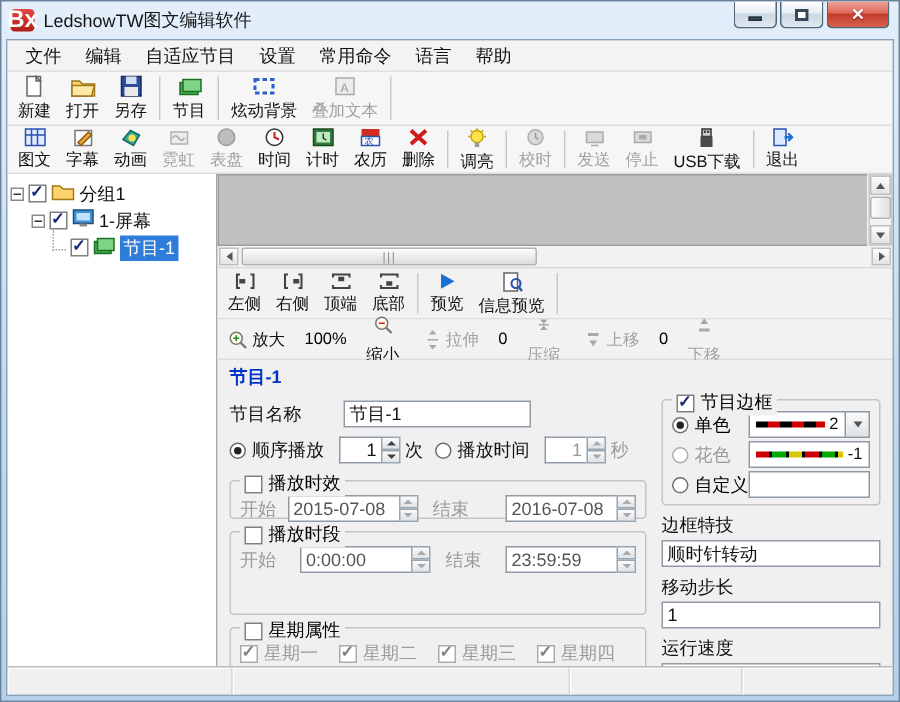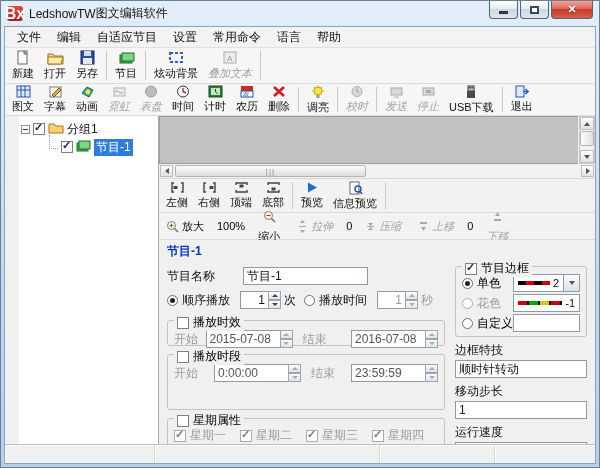--- a/index.html
+++ b/index.html
@@ -22,28 +22,28 @@
 .client { flex:1; margin:0 3px 3px 3px; border:1px solid #8aa4bc; background:#f0f0f0; display:flex; flex-direction:column; overflow:hidden; }
 
 
 .menubar { height:21px; background:#f3f3f3; border-bottom:1px solid #e0e0e0; display:flex; align-items:center; padding-left:4px; flex:none; }
 .menuitem { font-size:12px; color:#111; padding:3px 8px; }
 
 
 .toolbar { display:flex; align-items:stretch; background:#f6f6f6; border-bottom:1px solid #dcdcdc; flex:none; padding:1px 2px; }
 .tbtn { display:flex; flex-direction:column; align-items:center; justify-content:center; padding:1px 5px; min-width:32px; }
 .tbtn .lbl { font-size:11px; color:#111; white-space:nowrap; margin-top:1px; }
-.tbtn.dis .lbl { color:#a2a2a2;font-style:italic; }
+.tbtn.dis .lbl { color:#a2a2a2; }
 .tsep { width:1px; background:#c9c9c9; margin:2px 3px; }
 .ico { width:18px; height:16px; display:flex; align-items:center; justify-content:center; }
 .ico svg { display:block; }
 
 
 .main { flex:1; display:flex; overflow:hidden; }
-.treepanel { width:140px; flex:none; background:#fff; border-right:1px solid #a9a9a9; padding:4px 2px; overflow:hidden;margin-left:14px; }
+.treepanel { width:140px; flex:none; background:#fff; border-right:1px solid #a9a9a9; padding:4px 2px; overflow:hidden; }
 .trow { display:flex; align-items:center; height:18px; font-size:12px; color:#111; white-space:nowrap; }
 .expander { width:9px; height:9px; border:1px solid #8b8b8b; background:#fff; position:relative; margin-right:3px; flex:none; }
 .expander::after { content:""; position:absolute; left:1px; right:1px; top:3px; height:1px; background:#333; }
 .elbow { width:9px; height:14px; border-left:1px dotted #9a9a9a; border-bottom:1px dotted #9a9a9a; margin:-5px 3px 5px 0; flex:none; }
 .cb { width:12px; height:12px; border:1px solid #7f7f7f; background:#fff; position:relative; flex:none; }
 .cb.checked::after { content:"✓"; position:absolute; left:0px; top:-3px; font-size:11px; font-weight:bold; color:#1a2a6d; }
 .cb.graycheck::after { color:#808080; }
 .cb.dis { border-color:#ababab; }
 .tree-ico { margin:0 3px; flex:none; }
 .sel { background:#2e7ddb; color:#fff; padding:0 2px; }
@@ -347,20 +347,30 @@
 
       <div class="treepanel">
         <div class="trow">
           <span class="expander"></span>
           <span class="cb checked"></span>
           <span class="tree-ico"><svg width="16" height="12">
                 <path d="M1 2 h5 l2 2 h7 v7 H1 Z" fill="#ffd36b" stroke="#a07818"></path>
               </svg></span>
           <span>分组1</span>
         </div>
+        <div class="trow" style="padding-left:14px;">
+          <span class="expander"></span>
+          <span class="cb checked"></span>
+          <span class="tree-ico"><svg width="15" height="13">
+                <rect x="1" y="1" width="13" height="9" fill="#3f8fd6" stroke="#1c4f80"></rect>
+                <rect x="3" y="3" width="9" height="5" fill="#bfe0ff"></rect>
+                <rect x="5" y="10" width="5" height="2" fill="#888"></rect>
+              </svg></span>
+          <span>1-屏幕</span>
+        </div>
         <div class="trow" style="padding-left:28px;">
           <span class="elbow"></span>
           <span class="cb checked"></span>
           <span class="tree-ico"><svg width="15" height="12">
                 <rect x="1" y="3" width="11" height="8" fill="#3fae49" stroke="#1d6f26"></rect>
                 <rect x="3" y="1" width="11" height="8" fill="#7fd486" stroke="#1d6f26"></rect>
               </svg></span>
           <span class="sel">节目-1</span>
         </div>
       </div>
@@ -477,21 +487,21 @@
           <div class="tbtn dis" style="flex-direction:row; gap:3px;">
             <span class="ico" style="width:11px;">
                 <svg width="11" height="13">
                   <path d="M5.5 0 L8 3 H3 Z M5.5 13 L3 10 h5 Z" fill="#a8a8a8"></path>
                   <path d="M2 6.5 h7" stroke="#a8a8a8"></path>
                 </svg>
               </span>
             <span class="lbl">拉伸</span>
           </div>
           <span class="lbl" style="align-self:center; padding:0 8px; font-size:11px;">0</span>
-          <div class="tbtn dis" style="flex-direction:row; gap:3px;">
+          <div class="tbtn dis" style="flex-direction:column; gap:3px;">
             <span class="ico" style="width:11px;">
                 <svg width="11" height="13">
                   <path d="M5.5 6 L8 3 H3 Z M5.5 7 L3 10 h5 Z" fill="#a8a8a8"></path>
                   <path d="M2 6.5 h7" stroke="#a8a8a8"></path>
                 </svg>
               </span>
             <span class="lbl">压缩</span>
           </div>
           <div class="tsep"></div>
           <div class="tbtn dis" style="flex-direction:row; gap:3px;">

